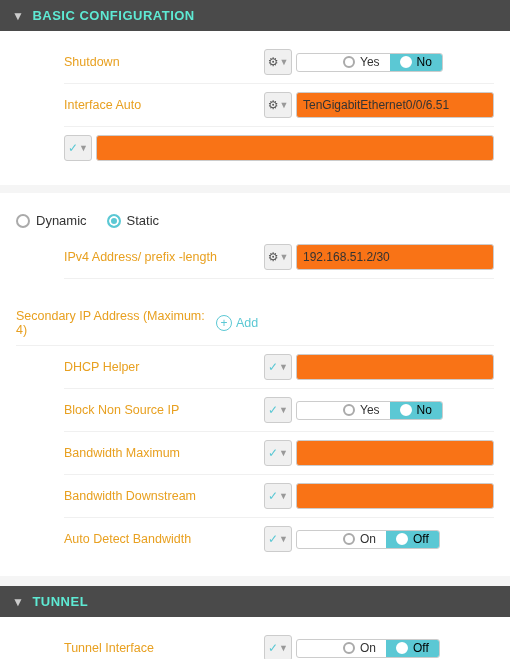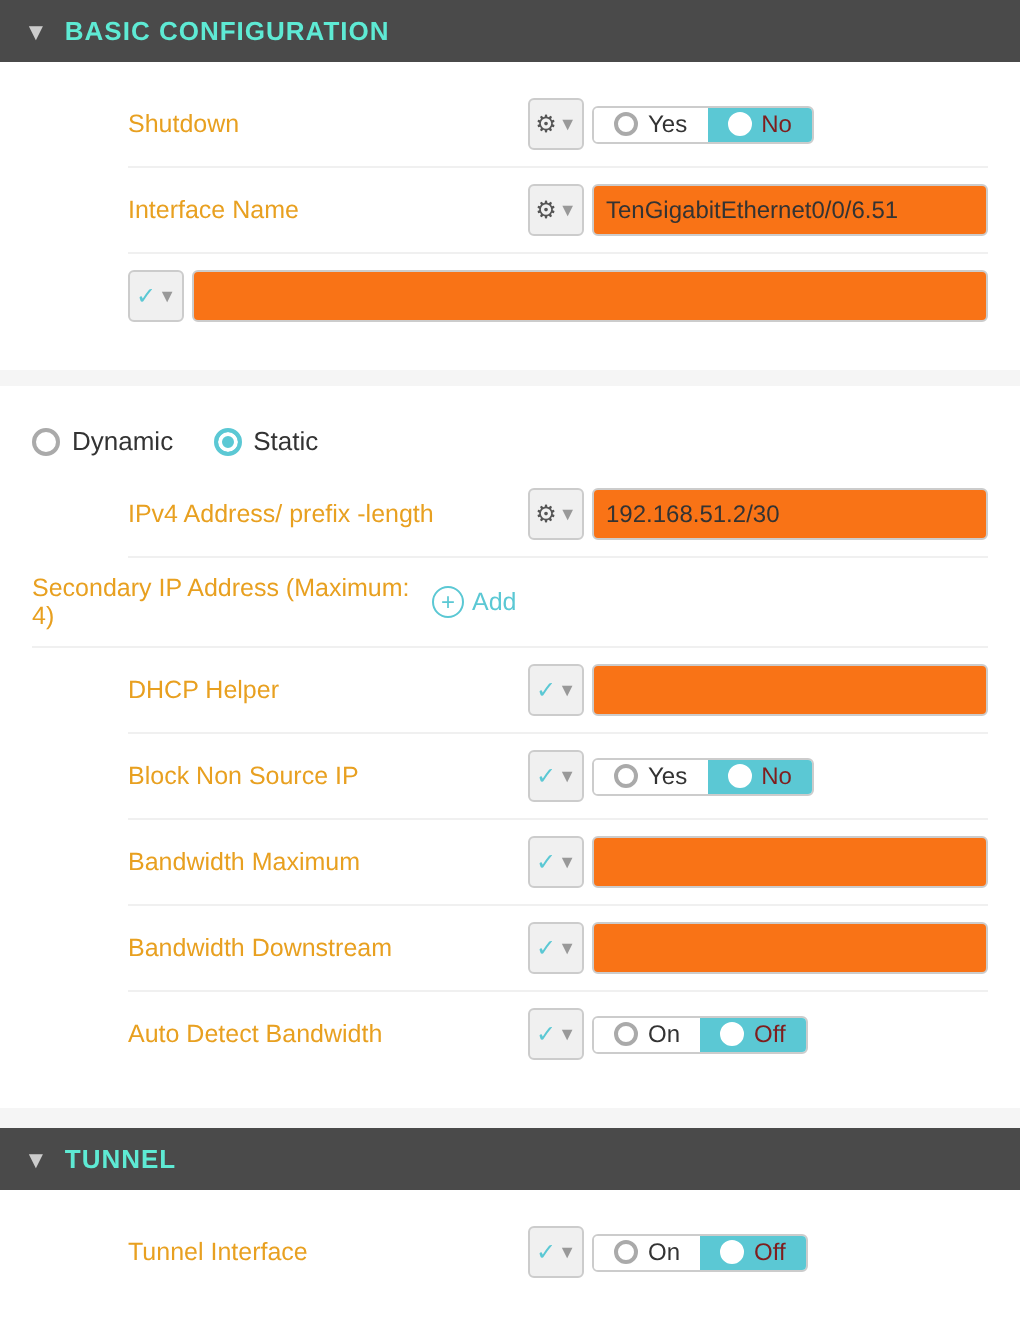--- a/index.html
+++ b/index.html
@@ -84,34 +84,35 @@
       background: #f97316;
       outline: none;
     }
     .toggle-group {
       display: flex;
       align-items: center;
       border: 1px solid #ccc;
       border-radius: 3px;
       overflow: hidden;
       height: 19px;
+      padding-left: 36px;
     }
     .toggle-option {
       display: flex;
       align-items: center;
       padding: 0 10px;
       height: 100%;
       cursor: pointer;
       font-size: 12px;
       gap: 5px;
       background: #fff;
     }
     .toggle-option.active-cyan {
       background: #5bc8d4;
-      color: #7f1d1d;
+      color: #000000;
       border: none;
     }
     .toggle-option.active-white {
       background: #fff;
       color: #333;
     }
     .radio-circle {
       width: 12px;
       height: 12px;
       border-radius: 50%;
@@ -170,20 +171,21 @@
       justify-content: center;
       font-size: 12px;
       color: #5bc8d4;
       line-height: 1;
     }
     .secondary-row {
       display: flex;
       align-items: center;
       padding: 8px 0;
       border-bottom: 1px solid #f0f0f0;
+      margin-top: 22px;
     }
     .secondary-label {
       width: 200px;
       color: #e8a020;
       font-size: 12.5px;
     }
   </style>
 </head>
 <body>
 
@@ -208,21 +210,21 @@
         </div>
         <div class="toggle-option active-cyan">
           <span class="radio-circle selected-white"></span>
           <span>No</span>
         </div>
       </div>
     </div>
   </div>
 
   <div class="form-row">
-    <div class="label">Interface Name</div>
+    <div class="label">Interface Auto</div>
     <div class="control-group">
       <div class="icon-btn">
         <span>⚙</span>
         <span class="caret">▼</span>
       </div>
       <input class="text-input" type="text" value="TenGigabitEthernet0/0/6.51" style="">
     </div>
   </div>
 
   <div class="form-row">

